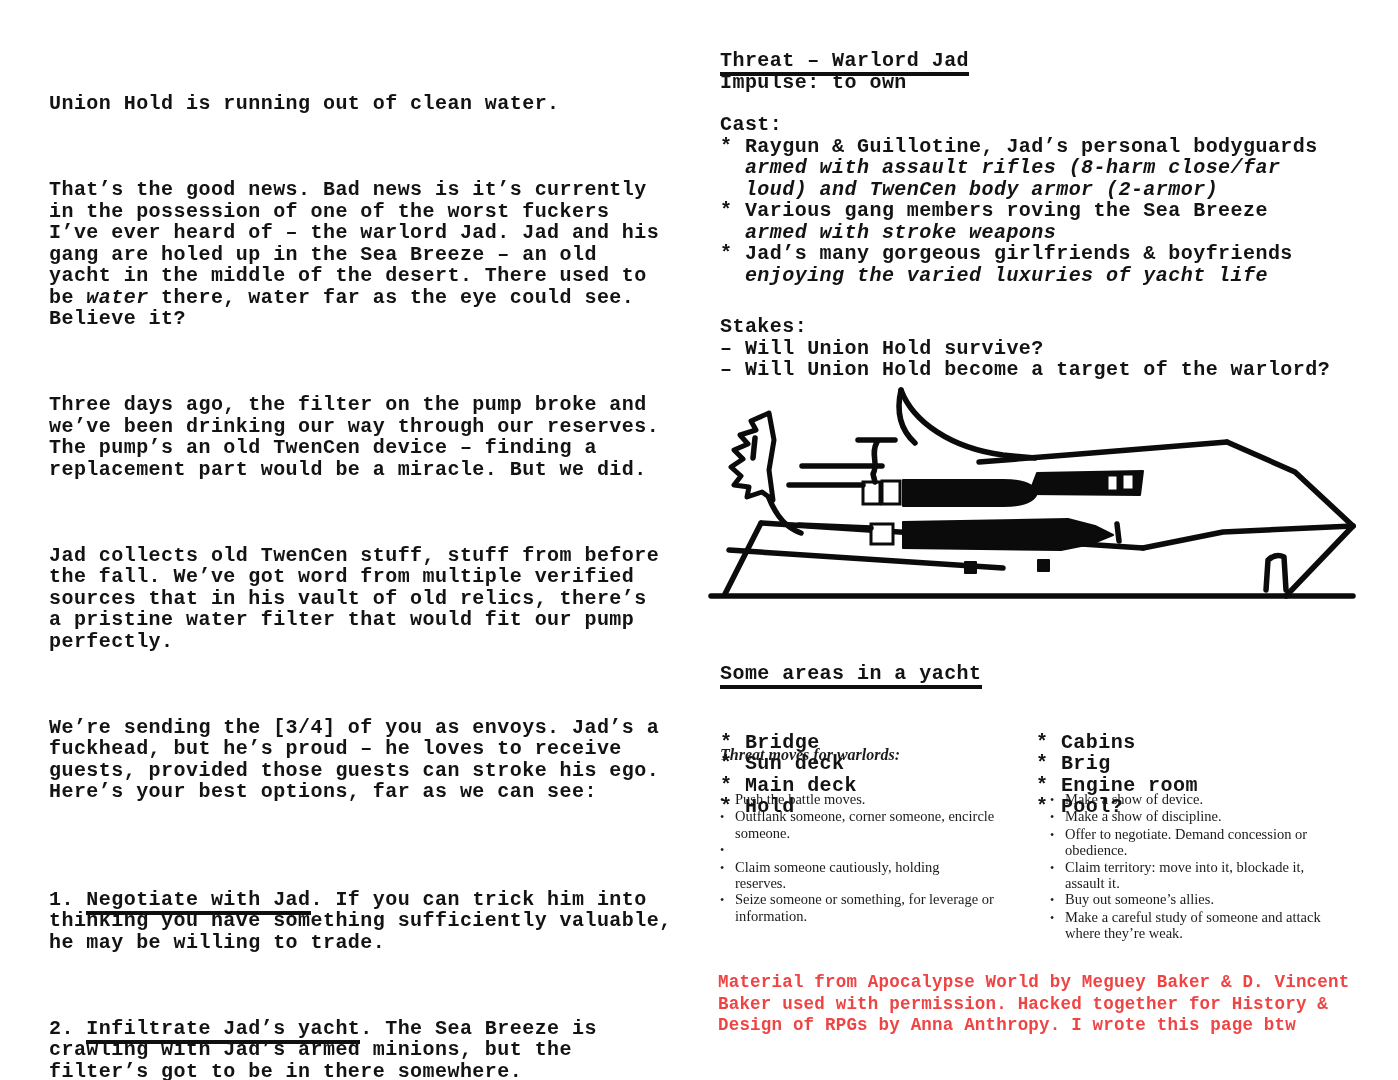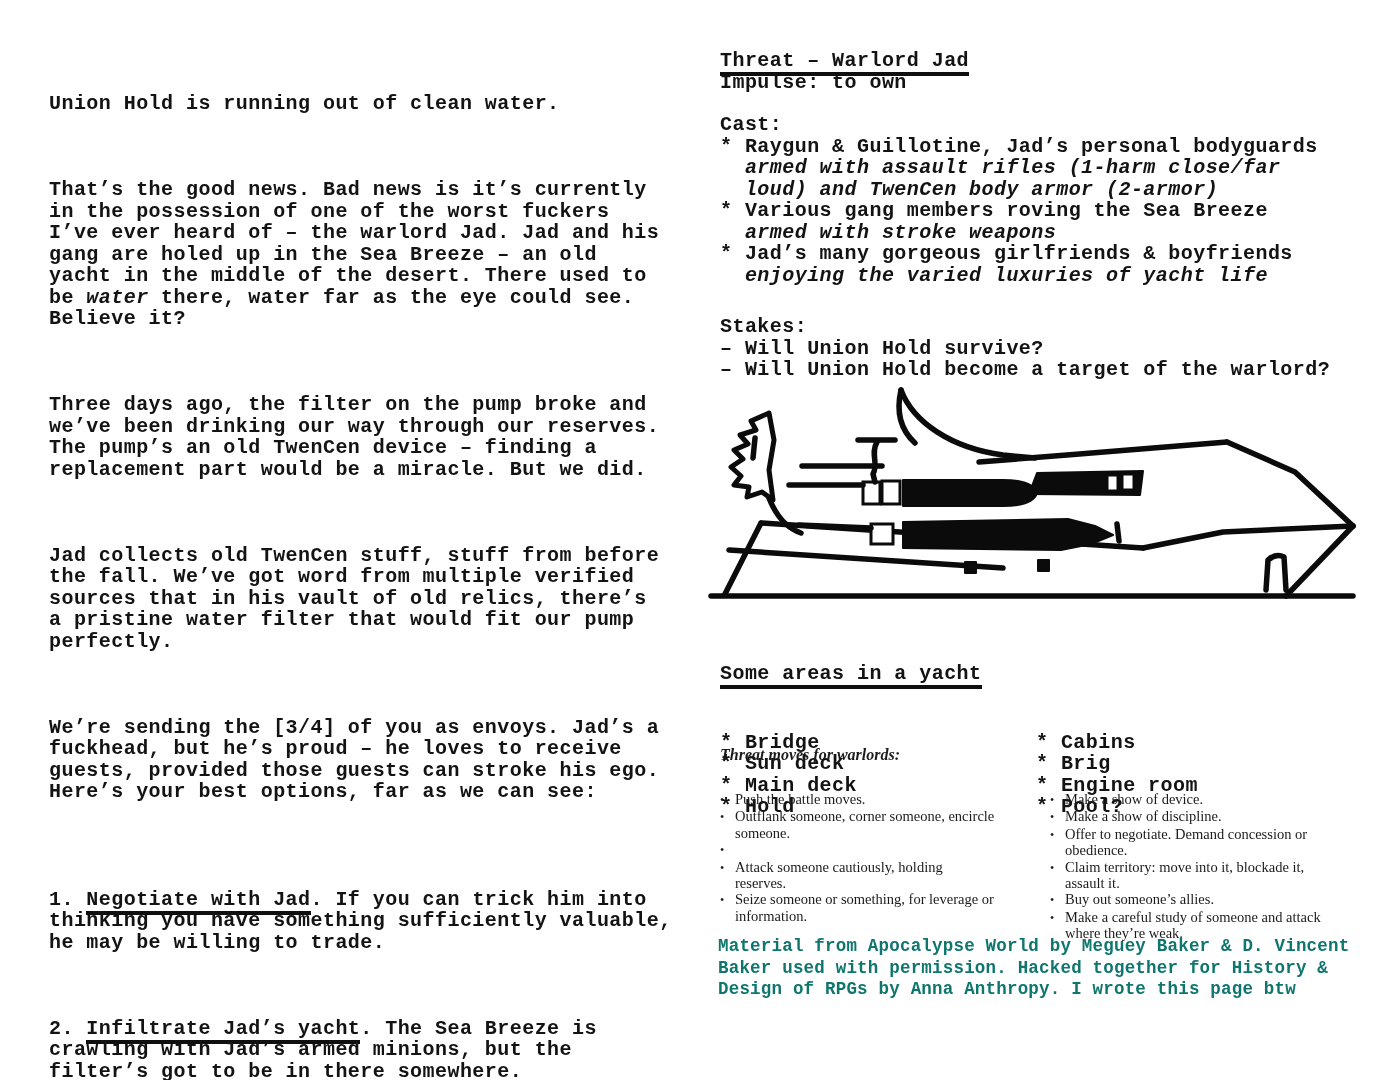--- a/index.html
+++ b/index.html
@@ -3,21 +3,21 @@
 <meta charset="utf-8">
 <style>
   html,body{margin:0;padding:0;background:#ffffff;}
   #page{position:relative;width:1398px;height:1080px;background:#ffffff;overflow:hidden;
         color:#131313;}
   .tw{font-family:"Liberation Mono","DejaVu Sans Mono",monospace;font-weight:700;
       font-size:20px;line-height:21.5px;letter-spacing:0.45px;white-space:pre-wrap;
       color:#131313;}
   .tw-sm{font-family:"Liberation Mono","DejaVu Sans Mono",monospace;font-weight:700;
       font-size:17.5px;line-height:21.5px;letter-spacing:0.2px;white-space:pre-wrap;
-      color:#0f766e;}
+      color:#ef4444;margin-top:36px;}
   .para{margin:0 0 21.5px 0;}
   .para:last-child{margin-bottom:0;}
   .it{font-style:italic;}
   .ul{border-bottom:4px solid #0f0f0f;}
   .abs{position:absolute;}
   
   .areas-col{position:absolute;top:0;}
   
   .tm{font-family:"Liberation Serif","DejaVu Serif",serif;font-size:14.5px;
       line-height:16.4px;color:#1b1b1b;}
@@ -69,21 +69,21 @@
 
     
     
   </div>
 
   <div class="abs tw" style="left:720px;top:50px;width:660px;"><span class="ul">Threat – Warlord Jad</span><span>
 </span><span>Impulse: to own</span></div>
 
   <div class="abs tw" style="left:720px;top:114px;width:670px;"><span>Cast:</span><span>
 </span><span>* Raygun &amp; Guillotine, Jad’s personal bodyguards
-  </span><span class="it">armed with assault rifles (1-harm close/far
+  </span><span class="it">armed with assault rifles (8-harm close/far
   loud) and TwenCen body armor (2-armor)</span><span>
 </span><span>* Various gang members roving the Sea Breeze
   </span><span class="it">armed with stroke weapons</span><span>
 </span><span>* Jad’s many gorgeous girlfriends &amp; boyfriends
   </span><span class="it">enjoying the varied luxuries of yacht life</span></div>
 
   <div class="abs tw" style="left:720px;top:316px;width:670px;"><span>Stakes:</span><span>
 </span><span>– Will Union Hold survive?
 – Will Union Hold become a target of the warlord?</span></div>
 
@@ -157,21 +157,21 @@
         <div class="tm-item">
             <span class="tm-dot">•</span>
             <span class="tm-text">Outflank someone, corner someone, encircle
 someone.</span>
           </div>
         <div class="tm-item">
             <span class="tm-dot">•</span>
           </div>
         <div class="tm-item">
             <span class="tm-dot">•</span>
-            <span class="tm-text">Attack someone cautiously, holding
+            <span class="tm-text">Claim someone cautiously, holding
 reserves.</span>
           </div>
         <div class="tm-item">
             <span class="tm-dot">•</span>
             <span class="tm-text">Seize someone or something, for leverage or
 information.</span>
           </div>
       </div>
       <div class="tm-col" style="left:330px;">
         <div class="tm-item">

